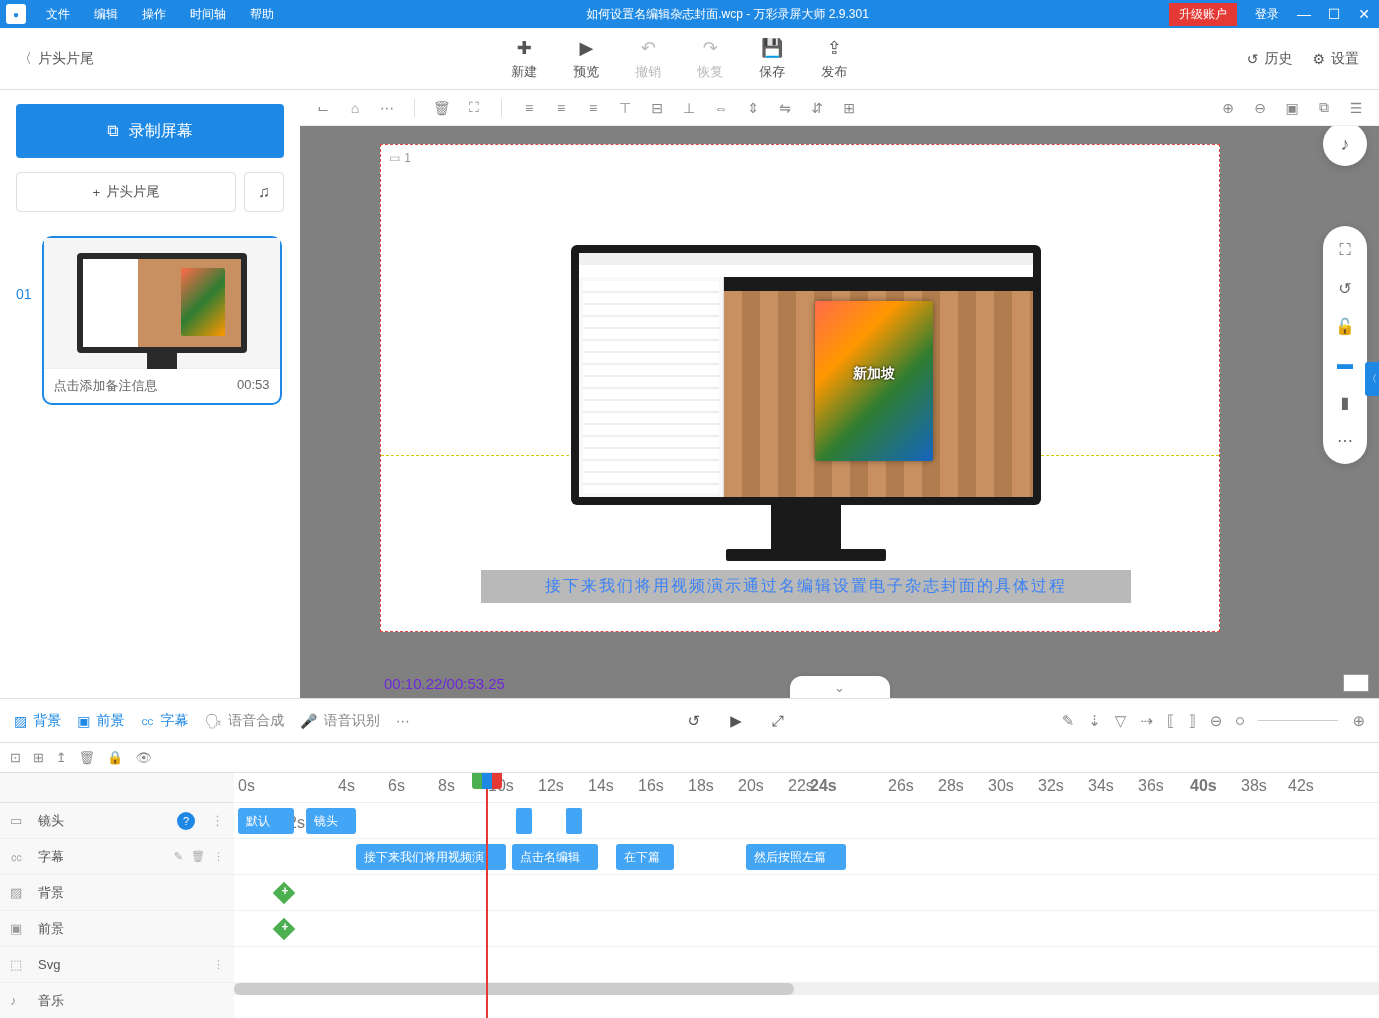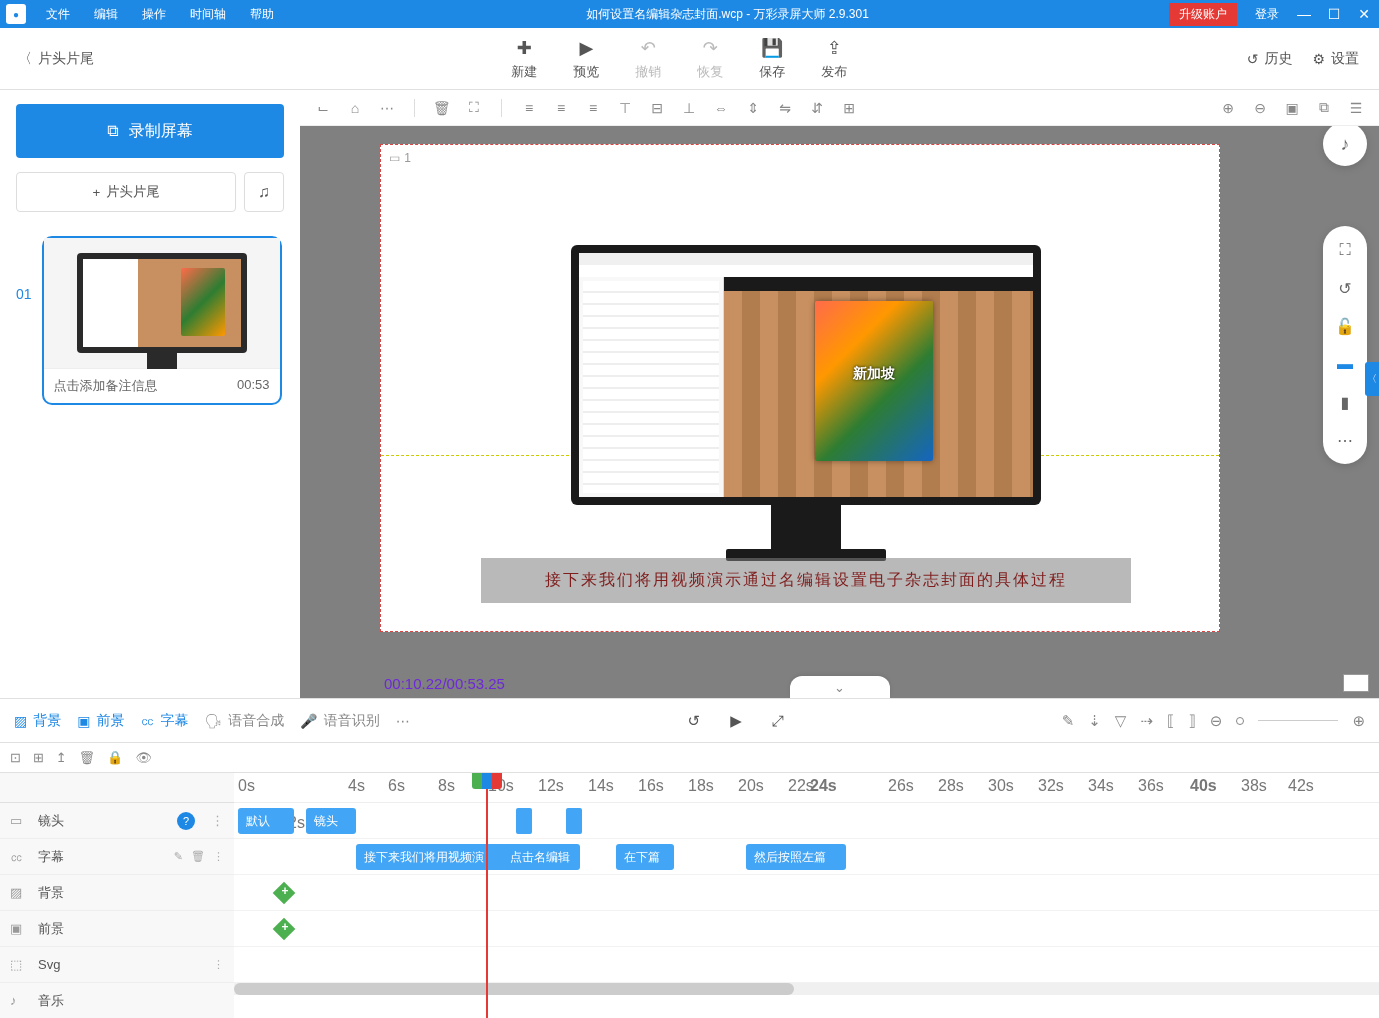--- a/index.html
+++ b/index.html
@@ -59,21 +59,21 @@
 .stage-monitor::after { content:""; position:absolute; bottom:-46px; left:50%; transform:translateX(-50%); width:70px; height:46px; background:#1a1a1a; }
 .stage-monitor .stand-base { position:absolute; bottom:-56px; left:50%; transform:translateX(-50%); width:160px; height:12px; background:#1a1a1a; border-radius:2px; }
 .stage-monitor .screen { position:absolute; inset:8px; background:#fff; }
 .stage-monitor .screen .left-pane { position:absolute; left:0; top:24px; bottom:0; width:32%; background:#f8f8f8; border-right:1px solid #ddd; }
 .stage-monitor .screen .left-pane::before { content:""; position:absolute; inset:4px; background: repeating-linear-gradient(#fff,#fff 10px,#eee 10px,#eee 12px); }
 .stage-monitor .screen .top-bar { position:absolute; left:0; right:0; top:0; height:12px; background:#f0f0f0; }
 .stage-monitor .screen .top-bar2 { position:absolute; left:32%; right:0; top:24px; height:14px; background:#1a1a1a; }
 .stage-monitor .screen .wood { position:absolute; left:32%; right:0; top:38px; bottom:0; background: repeating-linear-gradient(90deg,#c89060,#c89060 18px,#b27d4e 18px,#b27d4e 36px); }
 .stage-monitor .screen .mag { position:absolute; left:52%; top:48px; width:26%; height:160px; background: linear-gradient(135deg,#ff6b4a 0%,#ff9800 30%,#2e7d32 60%,#1565c0 100%); border-radius:2px; box-shadow: 0 0 6px rgba(0,0,0,.4); }
 .stage-monitor .screen .mag::after { content:"新加坡"; position:absolute; top:40%; left:0; right:0; text-align:center; color:#fff; font-size:14px; font-weight:bold; text-shadow:0 0 3px #000; }
-.subtitle-overlay { position: absolute; bottom: 28px; left: 100px; right: 88px; background: rgba(128,128,128,.55); color: #7f1d1d; text-align: center; padding: 12px; font-size: 16px; letter-spacing: 2px; }
+.subtitle-overlay { position: absolute; bottom: 28px; left: 100px; right: 88px; background: rgba(128,128,128,.55); color: #3b82f6; text-align: center; padding: 6px; font-size: 16px; letter-spacing: 2px; }
 .right-float-tools { position: absolute; right: 12px; top: 24px; width: 44px; background: #fff; border-radius: 22px; box-shadow: 0 2px 8px rgba(0,0,0,.15); display: flex; flex-direction: column; align-items: center; gap: 18px; padding: 14px 0; }
 .right-float-tools .ft { width: 20px; height: 20px; color: #666; cursor: pointer; display:flex; align-items:center; justify-content:center; font-size:16px; }
 .right-float-tools .ft.active { color: #1e88e5; }
 .right-float-music-btn { position:absolute; right:12px; top:-4px; width:44px; height:44px; background:#fff; border-radius:50%; box-shadow:0 2px 8px rgba(0,0,0,.15); display:flex; align-items:center; justify-content:center; color:#666; font-size:18px; }
 .edge-tab { position:absolute; right:0; top:236px; width:14px; height:34px; background:#1e88e5; border-radius:3px 0 0 3px; color:#fff; display:flex; align-items:center; justify-content:center; font-size:10px; }
 .bottom-dock { position: absolute; bottom: 0; left: 50%; transform: translateX(-50%); width: 100px; height: 22px; background: #fff; border-radius: 12px 12px 0 0; display: flex; align-items: center; justify-content: center; color: #888; box-shadow: 0 -1px 4px rgba(0,0,0,.1); }
 .mini-thumb { position:absolute; right:10px; bottom:6px; width:26px; height:18px; background:#fff; border:1px solid #999; }
 
 
 .timeline-toolbar { height: 44px; display: flex; align-items: center; padding: 0 14px; border-top: 1px solid #e0e0e0; gap: 16px; }
@@ -368,21 +368,21 @@
       </div>
     <div class="track-row-label">
         <span class="tico">♪</span>
         <span>音乐</span>
       </div>
   </div>
   <div class="tracks">
     <div class="ruler" id="ruler">
         <div class="tick" style="left: 4px;">0s</div>
         <div class="tick" style="left: 54px; margin-top: 37px;">2s</div>
-        <div class="tick" style="left: 104px; margin-left: 10px;">4s</div>
+        <div class="tick" style="left: 104px;">4s</div>
         <div class="tick" style="left: 154px;">6s</div>
         <div class="tick" style="left: 204px;">8s</div>
         <div class="tick" style="left: 254px;">10s</div>
         <div class="tick" style="left: 304px;">12s</div>
         <div class="tick" style="left: 354px;">14s</div>
         <div class="tick" style="left: 404px;">16s</div>
         <div class="tick" style="left: 454px;">18s</div>
         <div class="tick" style="left: 504px;">20s</div>
         <div class="tick" style="left: 554px;">22s</div>
         <div class="tick" style="left: 576px; font-weight: bold;">24s</div>
@@ -397,21 +397,21 @@
         <div class="tick" style="left: 1054px;">42s</div>
       </div>
     <div class="track-row">
       <div class="clip" style="left:4px;width:56px">默认</div>
       <div class="clip" style="left:72px;width:50px">镜头</div>
       <div class="mini-clip" style="left:282px"></div>
       <div class="mini-clip" style="left:332px"></div>
     </div>
     <div class="track-row">
       <div class="clip" style="left:122px;width:150px">接下来我们将用视频演</div>
-      <div class="clip" style="left:268px;width:78px">点击名编辑</div>
+      <div class="clip" style="left:278px;width:86px">点击名编辑</div>
       <div class="clip" style="left:382px;width:58px">在下篇</div>
       <div class="clip" style="left:512px;width:100px">然后按照左篇</div>
     </div>
     <div class="track-row">
       <div class="add-dot" style="left:42px"></div>
     </div>
     <div class="track-row">
       <div class="add-dot" style="left:42px"></div>
     </div>
     <div class="track-row"></div>

